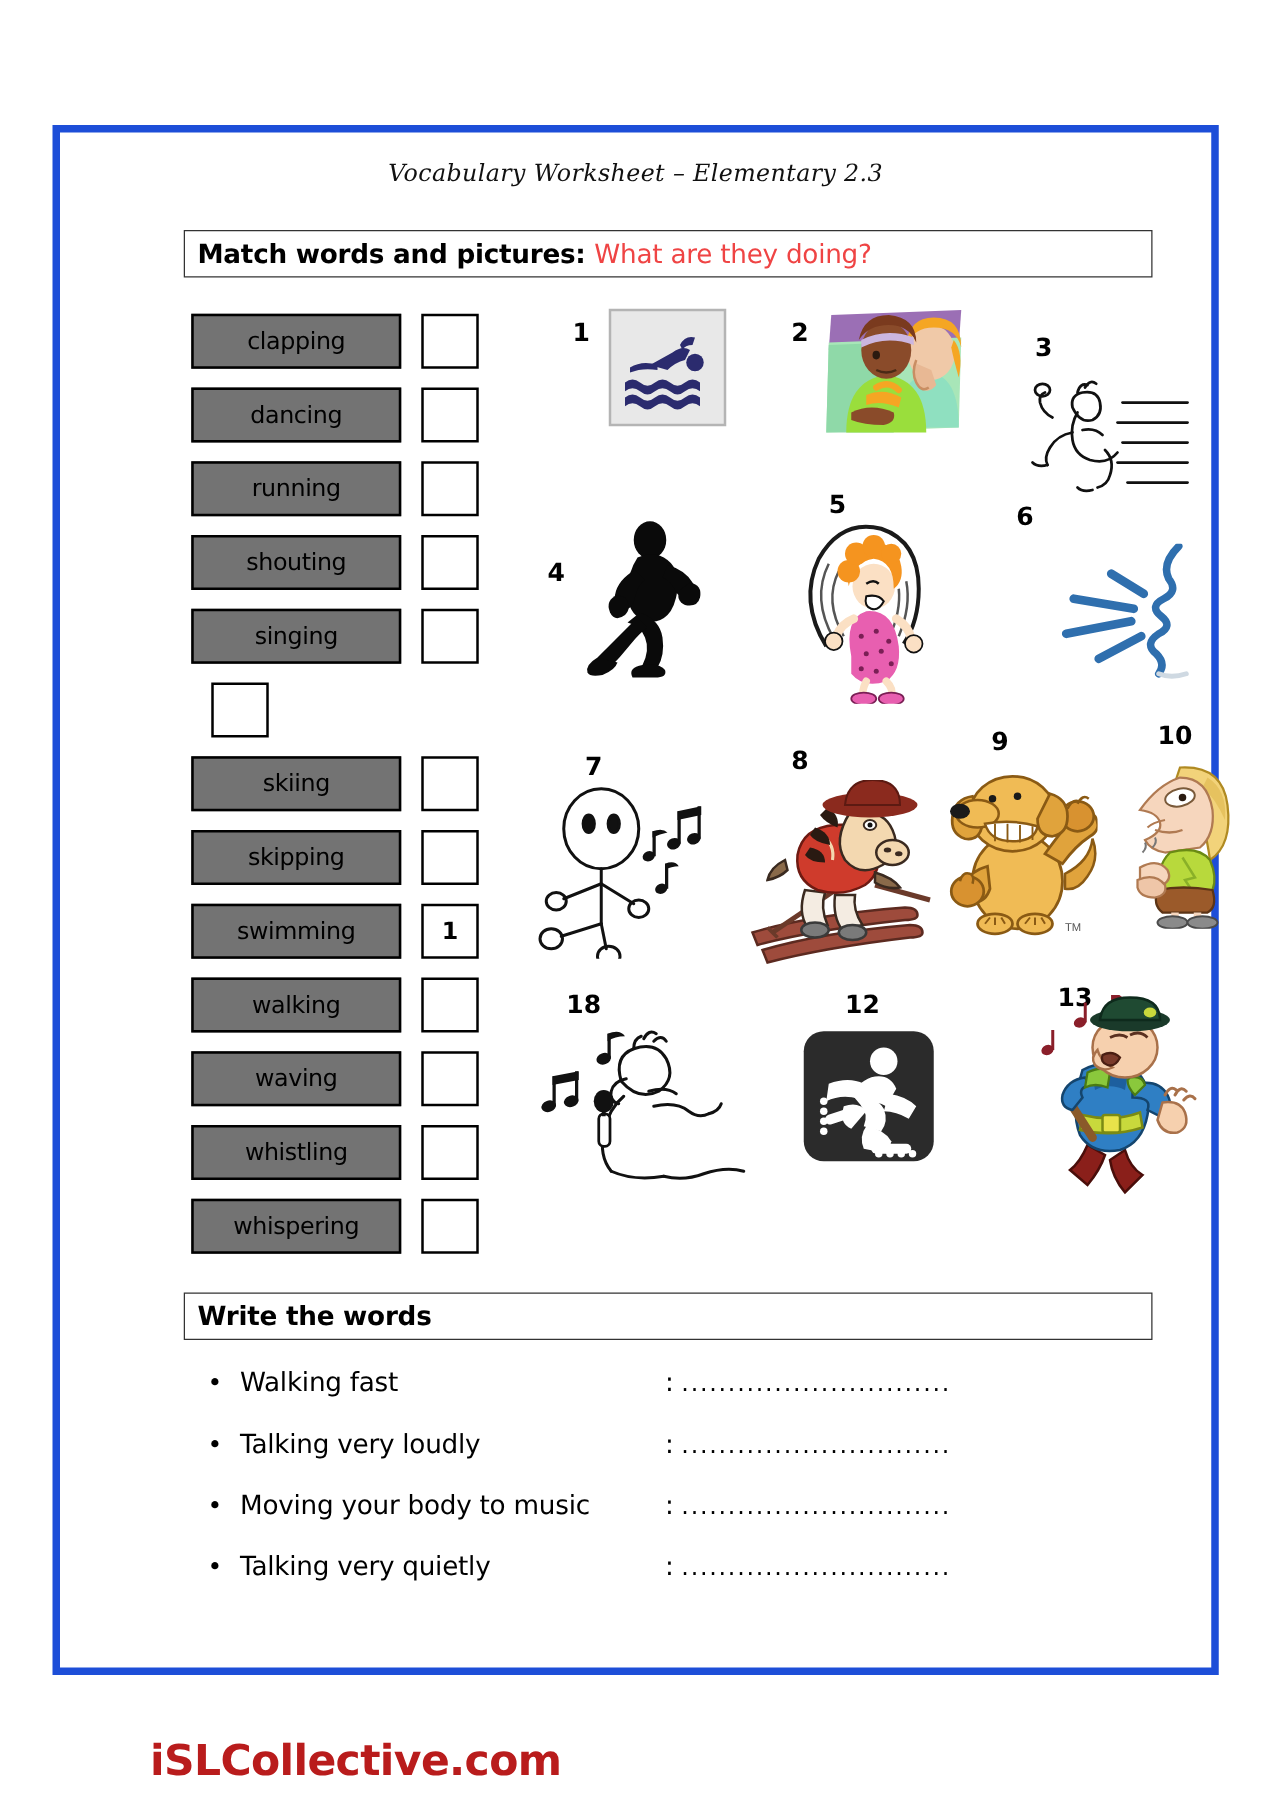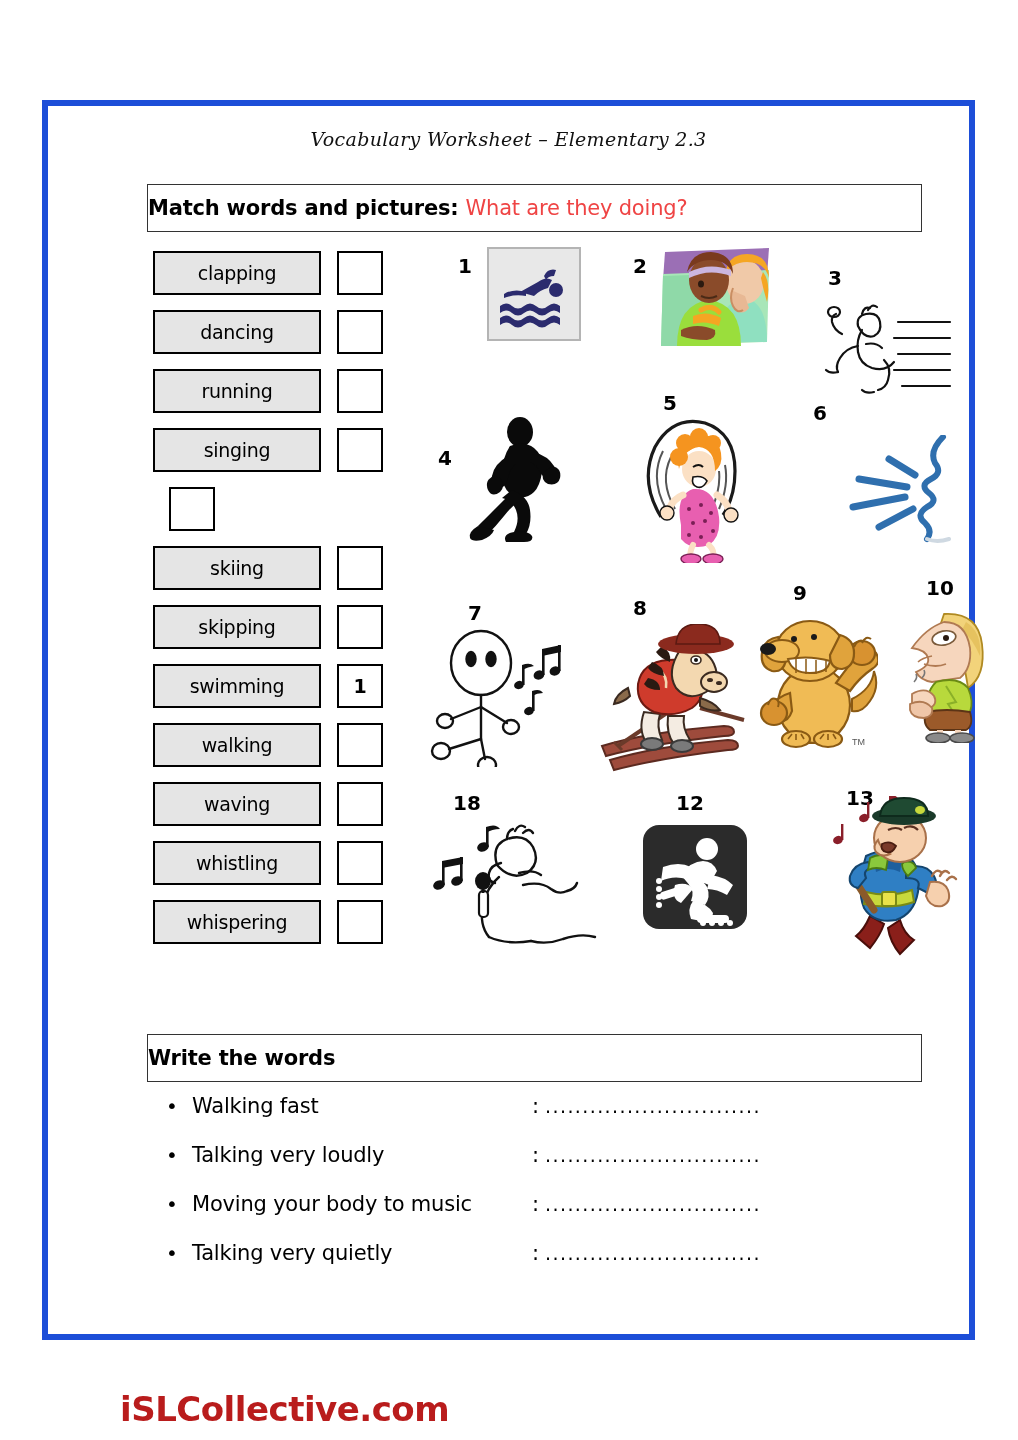--- a/index.html
+++ b/index.html
@@ -40,26 +40,27 @@
     font-size: 19px;
     letter-spacing: 0.3px;
     color: #111;
   }
 
   
   .section-bar {
     position: absolute;
     left: 99px;
     width: 775px;
-    height: 48px;
+    height: 38px;
     border: 1px solid #333;
     box-sizing: border-box;
     background: #fff;
     display: flex;
     align-items: center;
+    padding-left: 10px;
     white-space: nowrap;
   }
   .section-bar.match-bar { top: 78px; }
   .section-bar.write-bar { top: 928px; }
   .bar-strong {
     font-weight: bold;
     font-size: 21px;
     color: #000;
     letter-spacing: -0.2px;
   }
@@ -84,21 +85,21 @@
     margin-bottom: 15px;
   }
   .word-box {
     width: 168px;
     height: 44px;
     border: 2px solid #000;
     box-sizing: border-box;
     display: flex;
     align-items: center;
     justify-content: center;
-    background: #e5e5e5;
+    background: #737373;
   }
   .word-box span {
     font-size: 19px;
     color: #000;
     letter-spacing: -0.3px;
   }
   .answer-box {
     width: 46px;
     height: 44px;
     border: 2px solid #000;
@@ -211,20 +212,26 @@
       <div class="answer-box"></div>
     </div>
 
     <div class="word-row">
       <div class="word-box">
           <span>running</span>
         </div>
       <div class="answer-box"></div>
     </div>
 
+    <div class="word-row">
+      <div class="word-box">
+          <span>shouting</span>
+        </div>
+      <div class="answer-box"></div>
+    </div>
 
     <div class="word-row">
       <div class="word-box">
           <span>singing</span>
         </div>
       <div class="answer-box"></div>
     </div>
 
     <div class="word-row">
       <div class="answer-box"></div>

